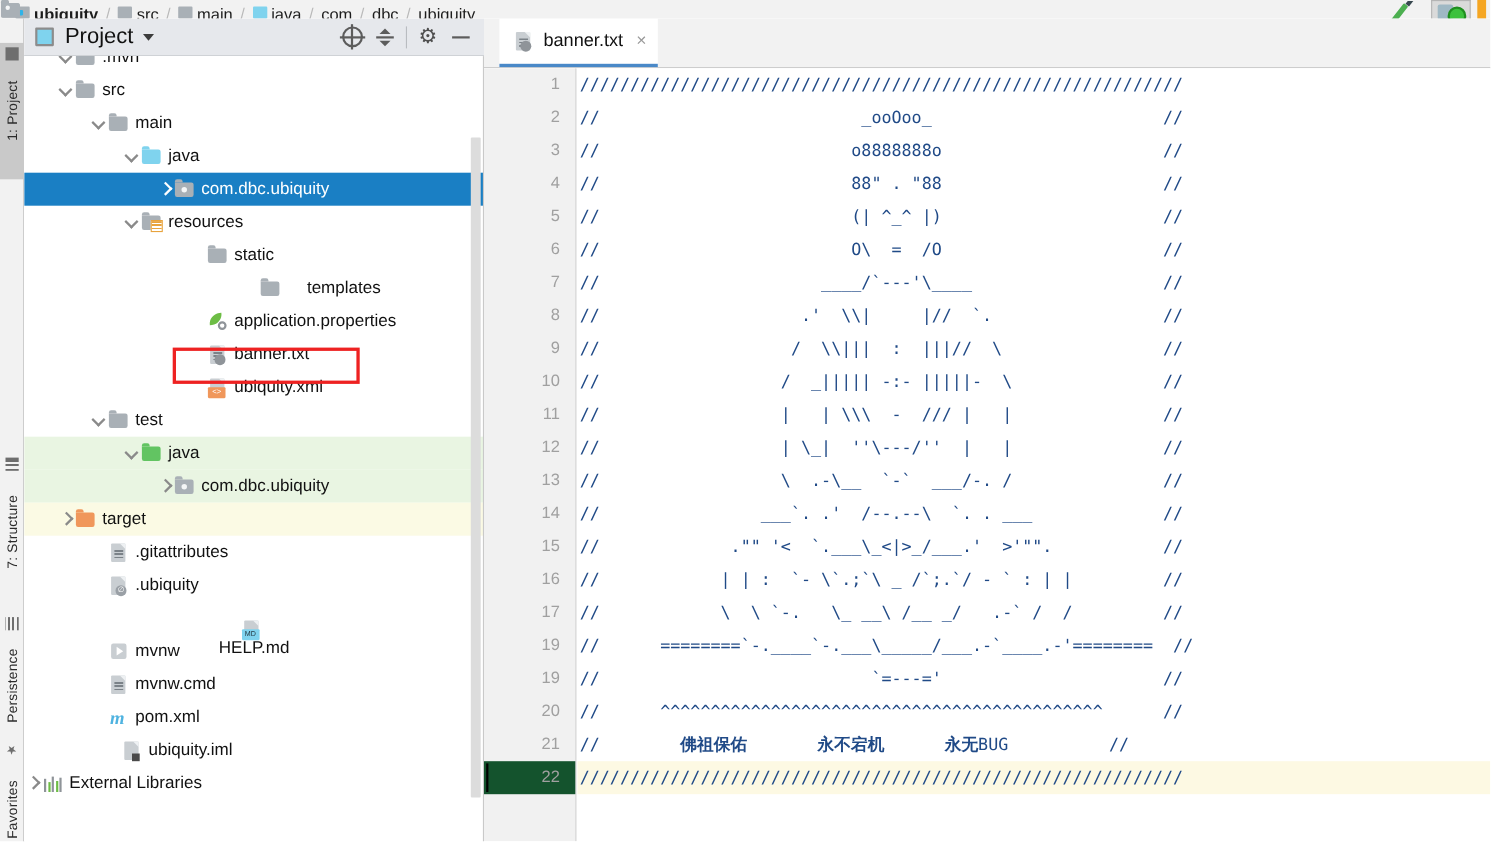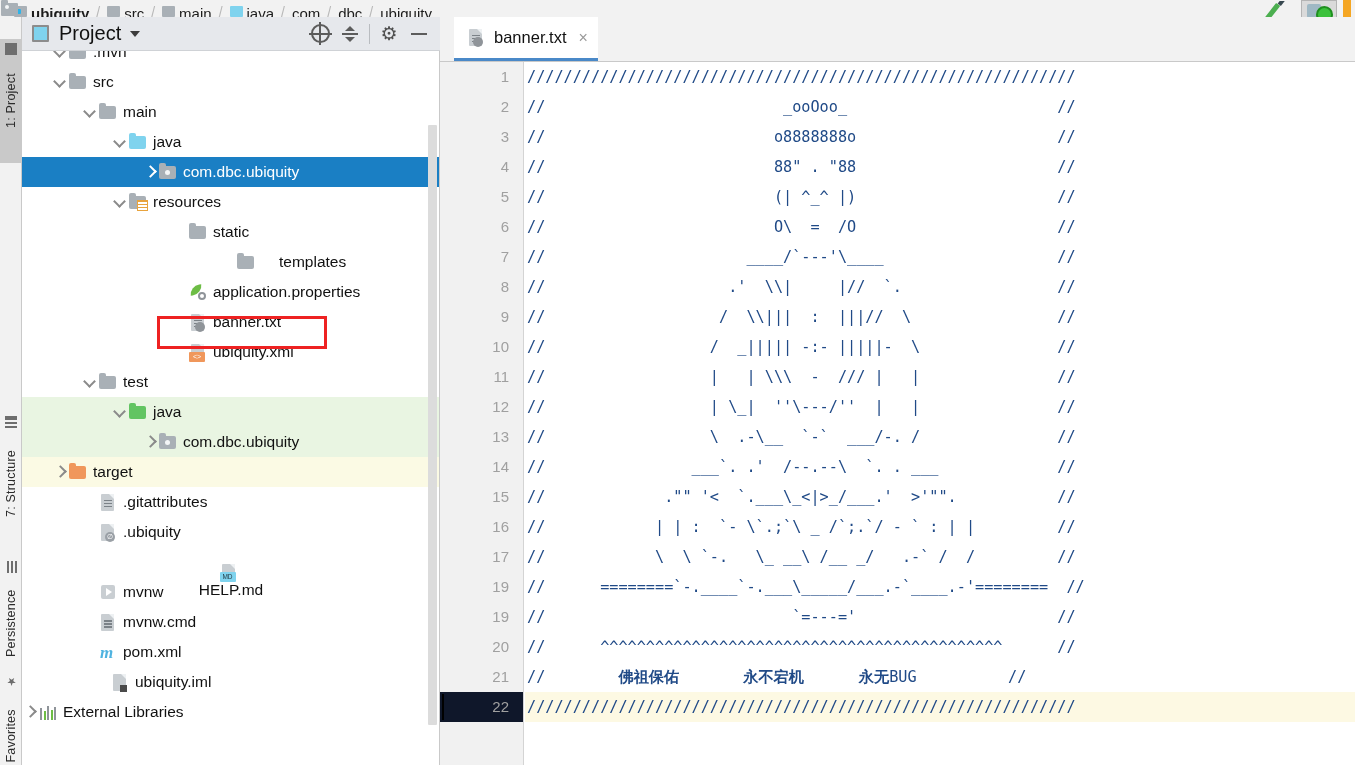--- a/index.html
+++ b/index.html
@@ -315,21 +315,21 @@
   }
   .gutter {
     position: absolute; left: 0; top: 0; width: 84px; height: 703px;
     background: #f1f1f1; border-right: 1px solid #d4d4d4;
   }
   .gutter-row {
     height: 30px; text-align: right; padding-right: 14px;
     font-size: 15px; color: #a0a0a0; line-height: 30px;
     font-family: "Liberation Sans", sans-serif;
   }
-  .gutter-row.cur { background: #0f172a; }
+  .gutter-row.cur { background: #14532d; }
 
   .code-lines {
     position: absolute; left: 85px; top: 0; width: 830px; height: 703px;
   }
   .cline {
     height: 30px; line-height: 30px; white-space: pre;
     font-family: "DejaVu Sans Mono", monospace;
     font-size: 15.2px; color: #204a87;
     padding-left: 2px;
   }

